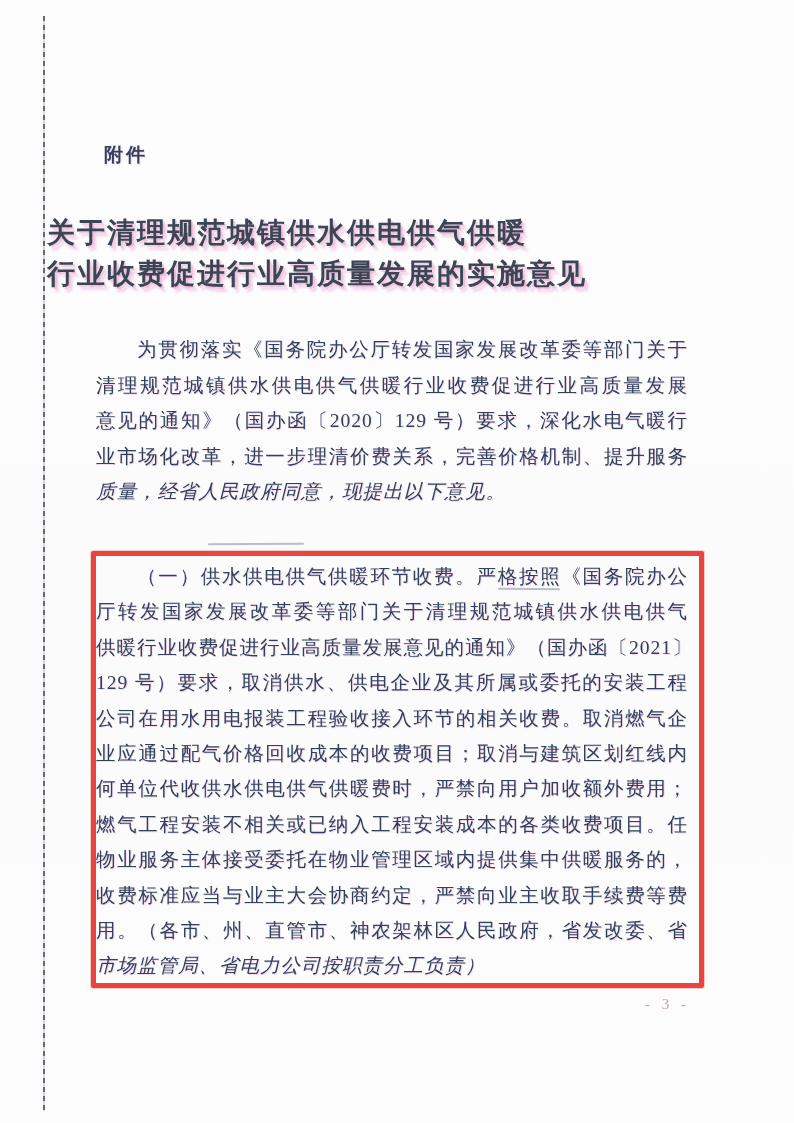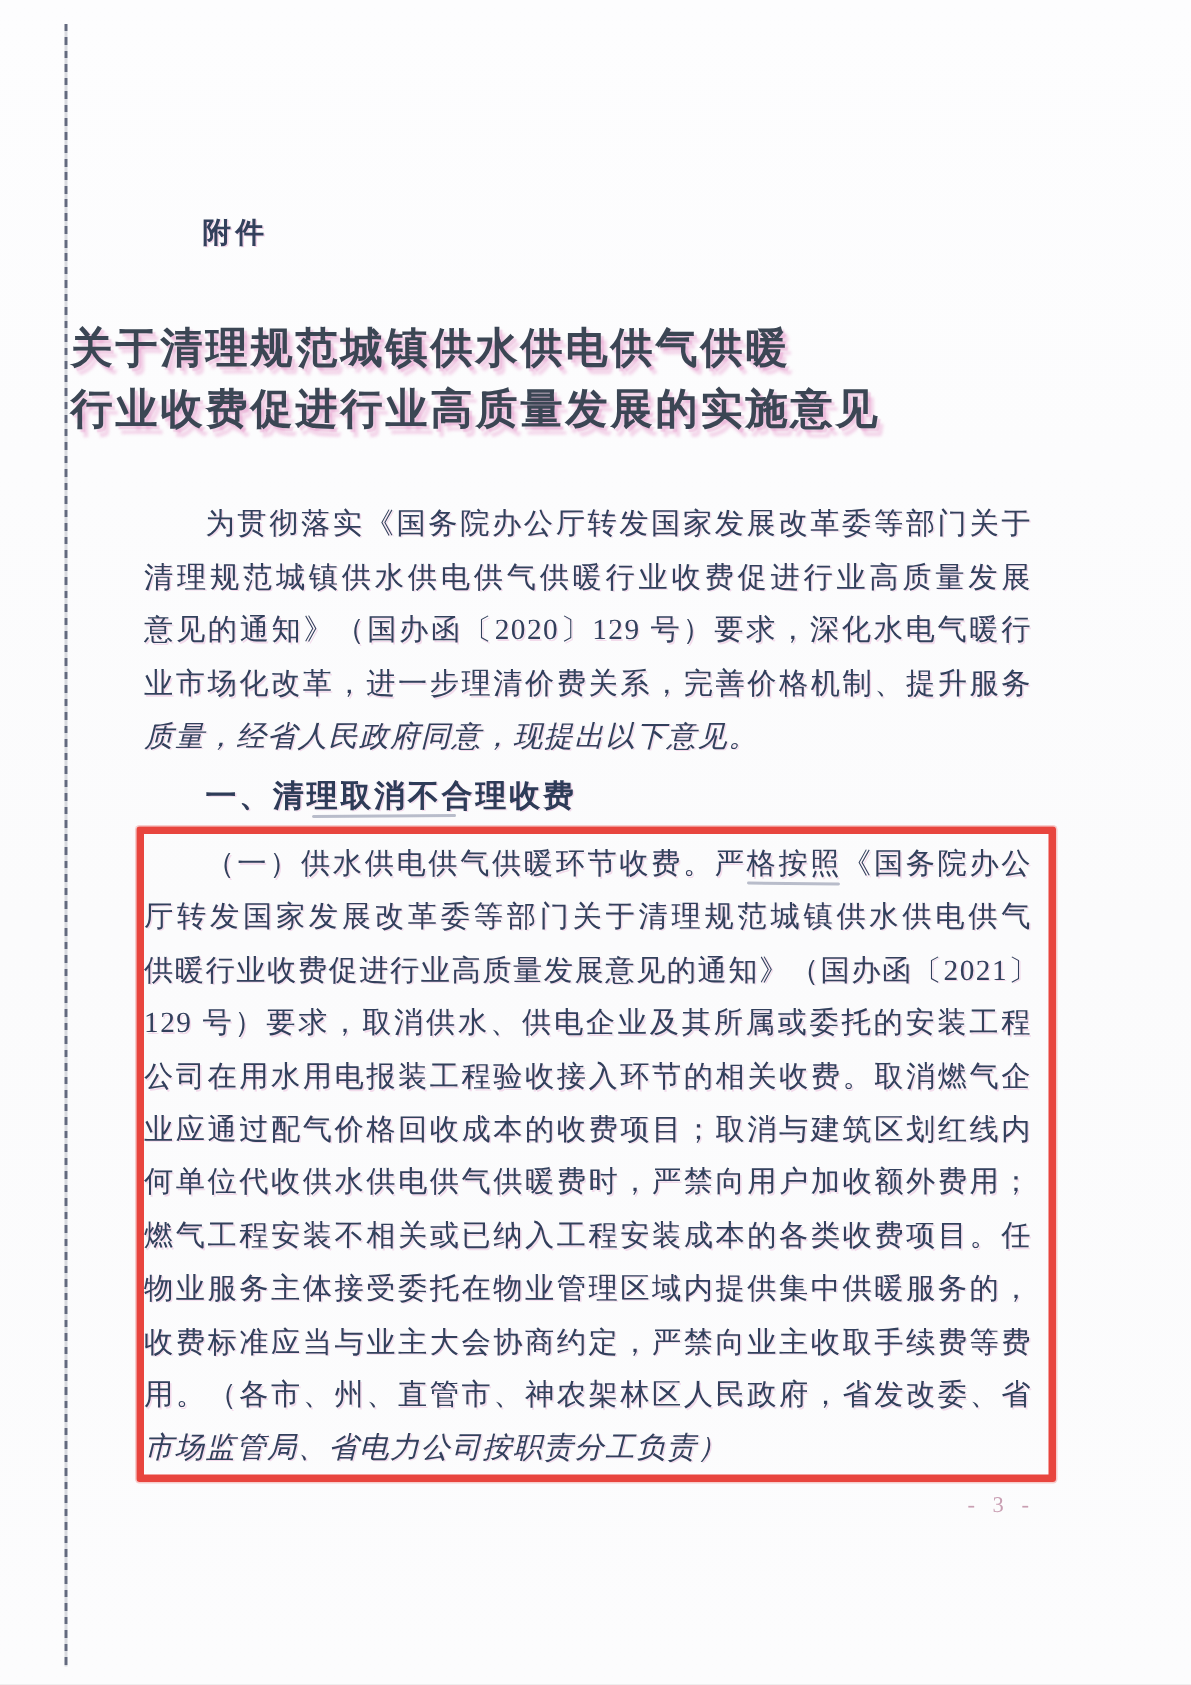--- a/index.html
+++ b/index.html
@@ -23,21 +23,20 @@
       rgba(72,80,104,0.20) 5px, rgba(72,80,104,0.20) 9px);
   }
 
   .attachment-label {
     position: absolute;
     left: 104px; top: 142px;
     font-size: 19px; font-weight: 700;
     color: #33405c;
     letter-spacing: 3px;
     text-shadow: 1px 1px 0 rgba(214,104,176,0.25);
-    margin-left: 31px;
   }
 
   .doc-title, .doc-title-ghost {
     position: absolute;
     left: 47px; right: 47px; top: 212px;
     text-align: left;
     font-size: 28px; font-weight: 700;
     line-height: 41px;
     letter-spacing: 2px;
   }
@@ -132,21 +131,20 @@
   </div>
 
   <div class="body-text intro-para">
     <div class="tline indent">为贯彻落实《国务院办公厅转发国家发展改革委等部门关于</div>
     <div class="tline">清理规范城镇供水供电供气供暖行业收费促进行业高质量发展</div>
     <div class="tline">意见的通知》（国办函〔2020〕129 号）要求，深化水电气暖行</div>
     <div class="tline">业市场化改革，进一步理清价费关系，完善价格机制、提升服务</div>
     <div class="tline no-stretch">质量，经省人民政府同意，现提出以下意见。</div>
   </div>
 
-  <div class="section-heading">一、清理取消不合理收费</div>
 
   <div class="highlight-box"></div>
 
   <div class="body-text boxed-para">
     <div class="tline indent">（一）供水供电供气供暖环节收费。严格按照《国务院办公</div>
     <div class="tline">厅转发国家发展改革委等部门关于清理规范城镇供水供电供气</div>
     <div class="tline">供暖行业收费促进行业高质量发展意见的通知》（国办函〔2021〕</div>
     <div class="tline">129 号）要求，取消供水、供电企业及其所属或委托的安装工程</div>
     <div class="tline">公司在用水用电报装工程验收接入环节的相关收费。取消燃气企</div>
     <div class="tline">业应通过配气价格回收成本的收费项目；取消与建筑区划红线内</div>

